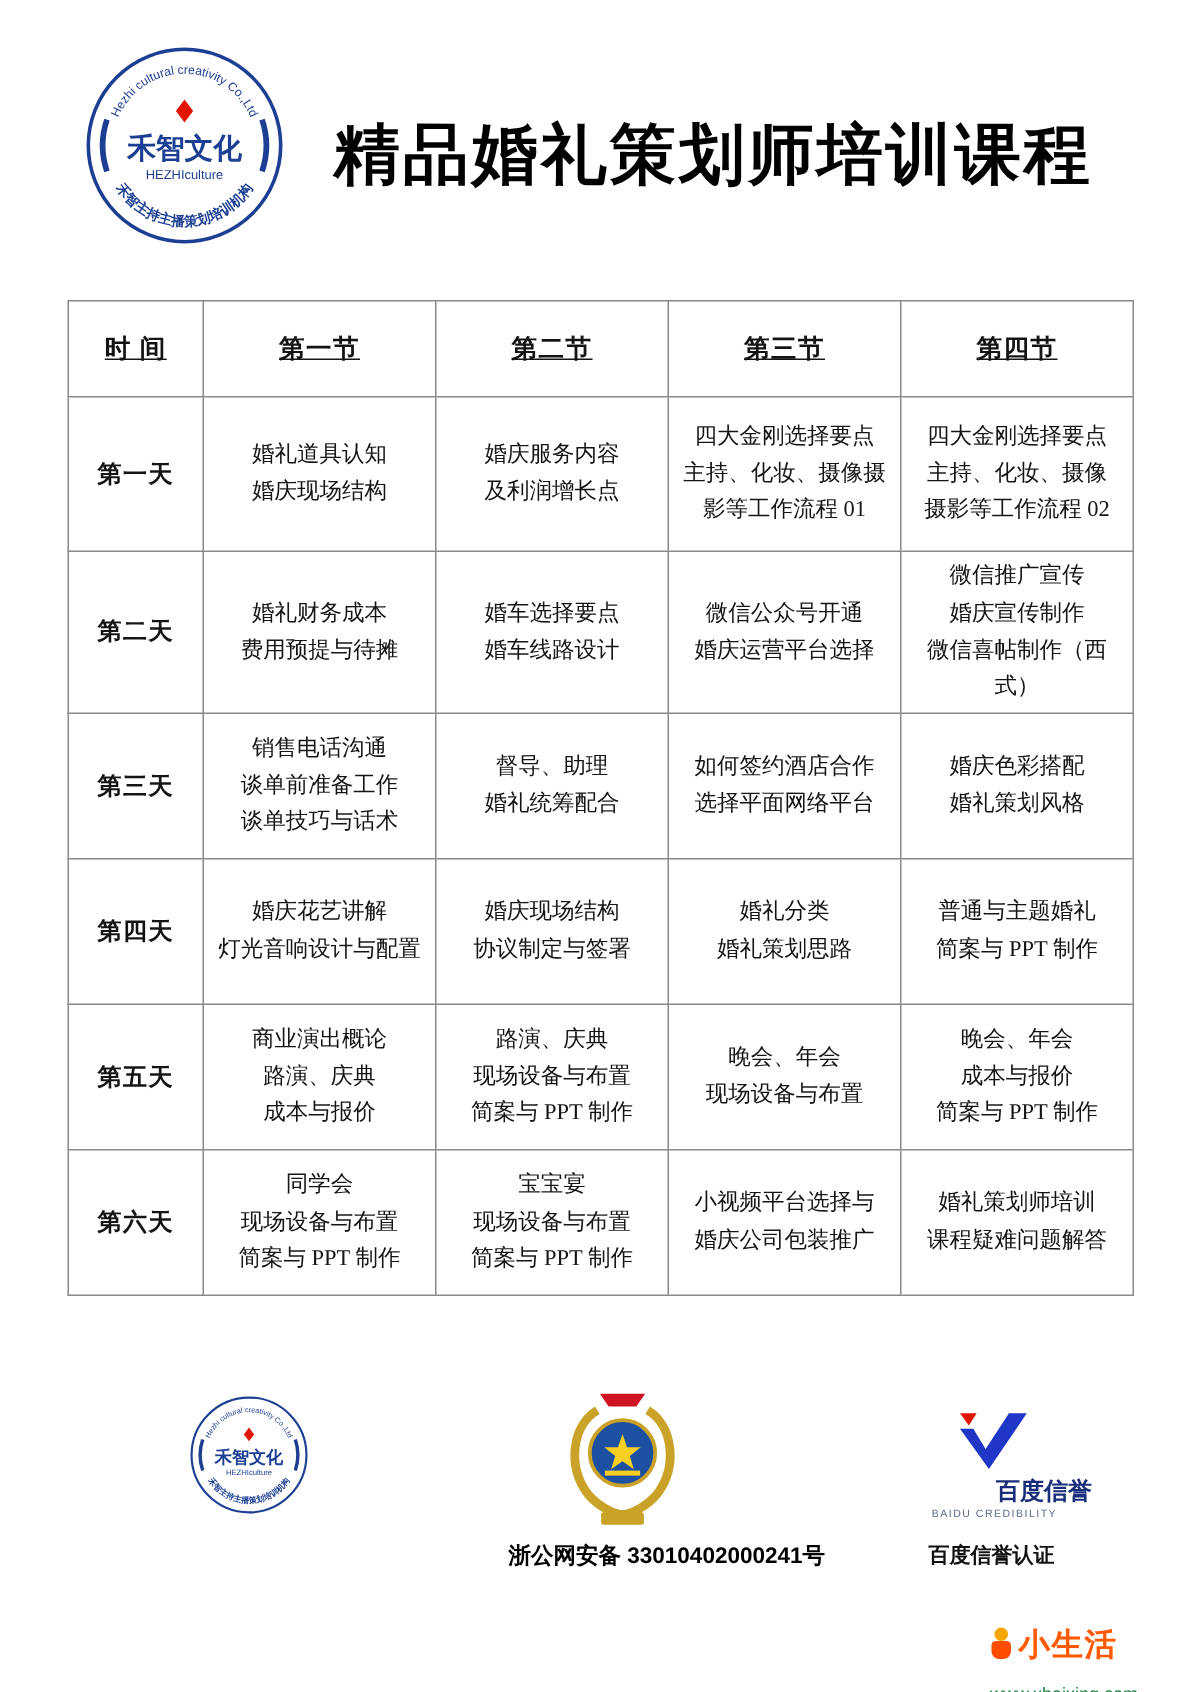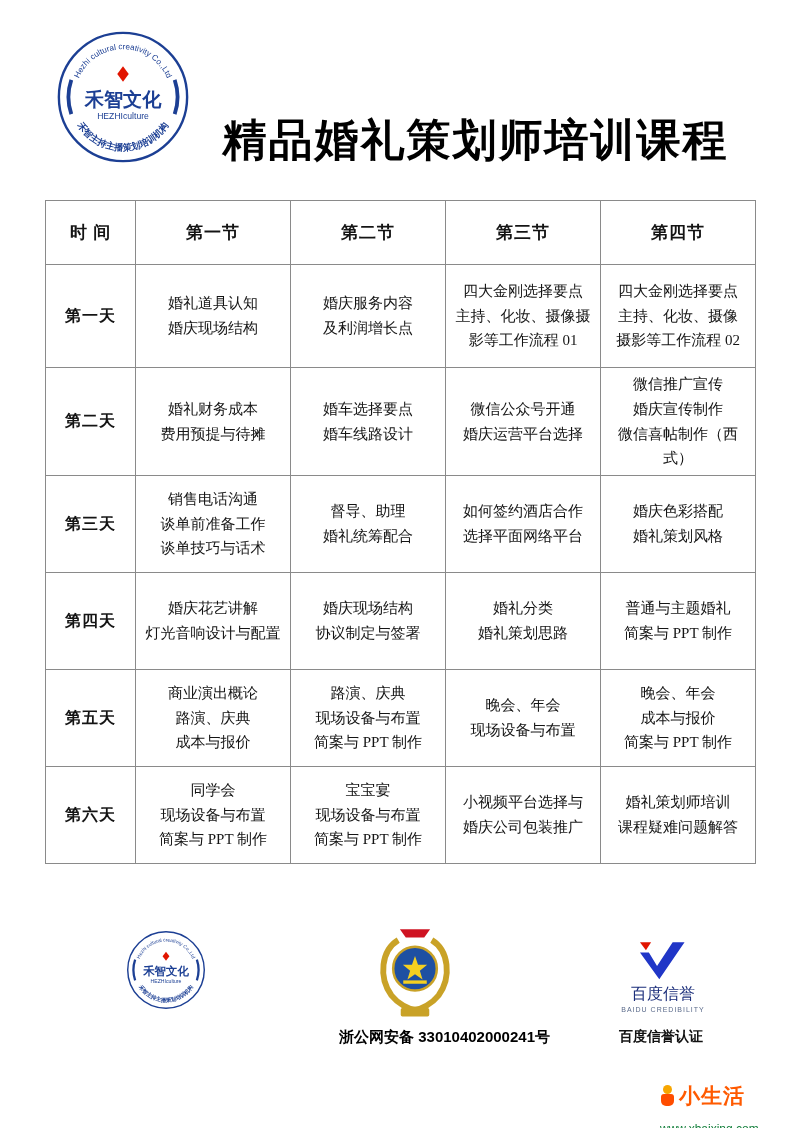--- a/index.html
+++ b/index.html
@@ -5,52 +5,52 @@
   html,body { margin:0; padding:0; background:#fff; }
   .page {
     position:relative; width:800px; height:1128px; background:#ffffff;
     font-family:"Liberation Serif","DejaVu Serif",serif; color:#111; overflow:hidden;
   }
   
   .header-logo { position:absolute; left:56px; top:30px; width:134px; height:134px; }
   .page-title {
     position:absolute; left:188px; top:74px; width:575px; text-align:center;
     font-family:"Liberation Sans","DejaVu Sans",sans-serif;
-    font-size:44px; font-weight:900; letter-spacing:2px; color:#000;margin-top:37px;
+    font-size:44px; font-weight:900; letter-spacing:2px; color:#000;
   }
   
   .table-wrap { position:absolute; left:45px; top:200px; width:710px; }
   table.course { border-collapse:collapse; table-layout:fixed; width:710px; }
   table.course th, table.course td {
     border:1px solid #8a8a8a; text-align:center; vertical-align:middle;
     color:#141414; padding:4px 6px; box-sizing:border-box;
   }
   table.course thead th {
-    height:64px; font-size:17px; font-weight:bold; letter-spacing:1px;
+    height:64px; font-size:17px; font-weight:bold; letter-spacing:1px;text-decoration:underline;
   }
   table.course tbody tr { height:97px; }
   table.course tbody tr:first-child { height:103px; }
   table.course td.day { font-size:16px; font-weight:bold; letter-spacing:1px; }
   table.course td.cell { font-size:15px; line-height:1.65; white-space:pre-line; }
   
   .footer-logo { position:absolute; left:126px; top:930px; width:80px; height:80px; }
   .copyright {
     position:absolute; left:36px; top:1028px; width:260px; text-align:center;
     font-size:13px; font-weight:bold; color:#1a1a1a;
   }
   .police-badge { position:absolute; left:372px; top:925px; width:86px; height:94px; }
   .police-record {
     position:absolute; left:280px; top:1028px; width:270px; text-align:right;
     font-size:15px; font-weight:bold; color:#000;
     font-family:"Liberation Sans","DejaVu Sans",sans-serif;
   }
   .baidu-block { position:absolute; left:598px; top:938px; width:130px; text-align:center; }
   .baidu-logo { width:52px; height:44px; display:block; margin:0 auto; }
-  .baidu-cn { font-size:16px; font-weight:normal; color:#1a2d7a; margin-top:2px;
-    font-family:"Liberation Sans","DejaVu Sans",sans-serif; }
+  .baidu-cn { font-size:16px; font-weight:bold; color:#1a2d7a; margin-top:2px;
+    font-family:"Liberation Sans","DejaVu Sans",sans-serif;text-align:right; }
   .baidu-en { font-size:7px; letter-spacing:1px; color:#5a6a8a; margin-top:1px;
     font-family:"Liberation Sans","DejaVu Sans",sans-serif; }
   .baidu-cert {
     position:absolute; left:596px; top:1028px; width:130px; text-align:center;
     font-size:14px; font-weight:bold; color:#111;
   }
   
   .watermark { position:absolute; left:660px; top:1082px; width:118px;
     font-family:"Liberation Sans","DejaVu Sans",sans-serif; }
   .wm-top { display:flex; align-items:center; gap:4px; }

